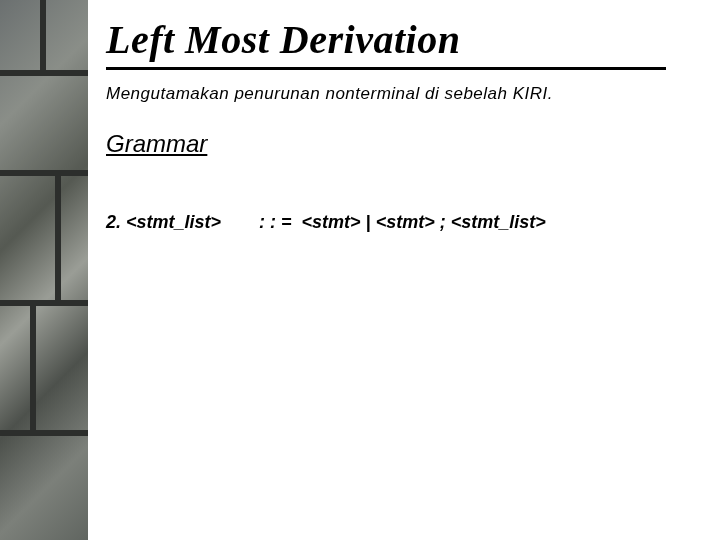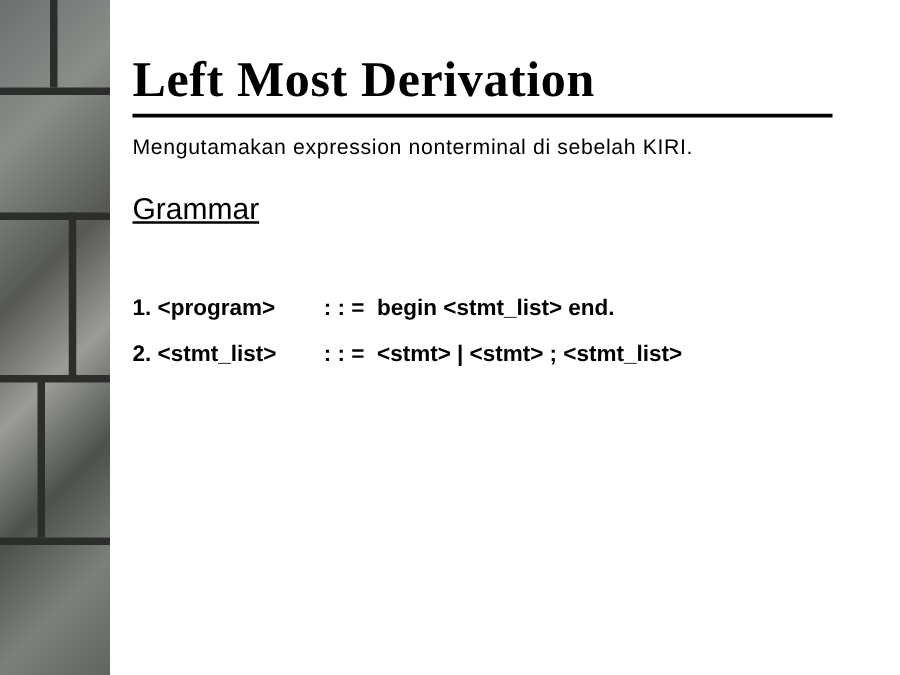--- a/index.html
+++ b/index.html
@@ -30,21 +30,22 @@
   .stone-strip .mortar {
     position: absolute;
     background: #2c2e2c;
   }
   .content {
     position: absolute;
     left: 88px;
     top: 0;
     right: 0;
     bottom: 0;
-    padding: 40px 30px 0 18px;
+    padding: 16px 30px 0 18px;
+    font-style: italic;
   }
   .title {
     font-family: "Comic Sans MS", "Comic Sans", cursive;
     font-size: 40px;
     font-weight: bold;
     margin: 0 0 4px 0;
     letter-spacing: 0.5px;
   }
   .title-rule {
     border: none;
@@ -108,33 +109,25 @@
     <div class="mortar" style="left:40px;top:0;width:6px;height:70px;"></div>
     <div class="mortar" style="left:55px;top:170px;width:6px;height:130px;"></div>
     <div class="mortar" style="left:30px;top:300px;width:6px;height:130px;"></div>
   </div>
 
   <div class="content">
 
     <h1 class="title">Left Most Derivation</h1>
     <hr class="title-rule">
 
-    <div class="subtitle">Mengutamakan  expression  nonterminal  di  sebelah  KIRI.</div>
+    <div class="subtitle">Mengutamakan  penurunan  nonterminal  di  sebelah  KIRI.</div>
 
     <div class="section">Grammar</div>
 
     <div class="rules">
-      <div class="rule-row">
-        <span class="rule-lhs">
-          <span>1.</span>
-          <span>&lt;program&gt;</span>
-        </span>
-        <span class="rule-op">: : =</span>
-        <span class="rule-rhs"> begin &lt;stmt_list&gt; end.</span>
-      </div>
       <div class="rule-row">
         <span class="rule-lhs">
           <span>2.</span>
           <span>&lt;stmt_list&gt;</span>
         </span>
         <span class="rule-op">: : =</span>
         <span class="rule-rhs"> &lt;stmt&gt; | &lt;stmt&gt; ; &lt;stmt_list&gt;</span>
       </div>
     </div>
 

